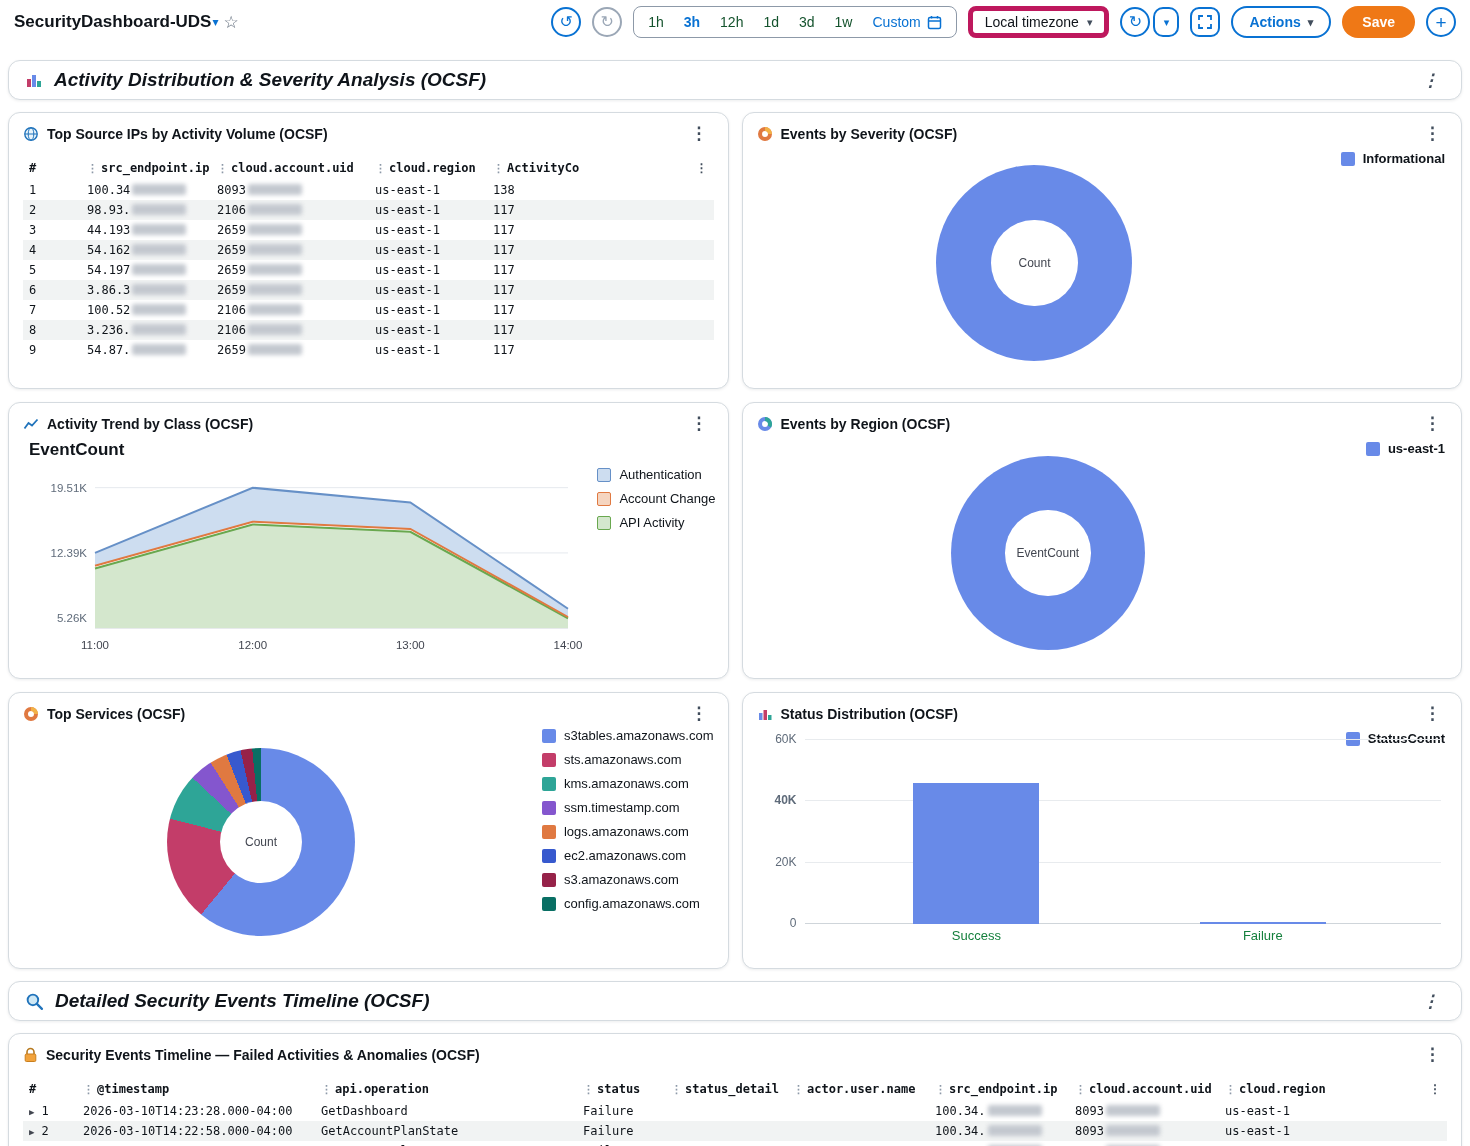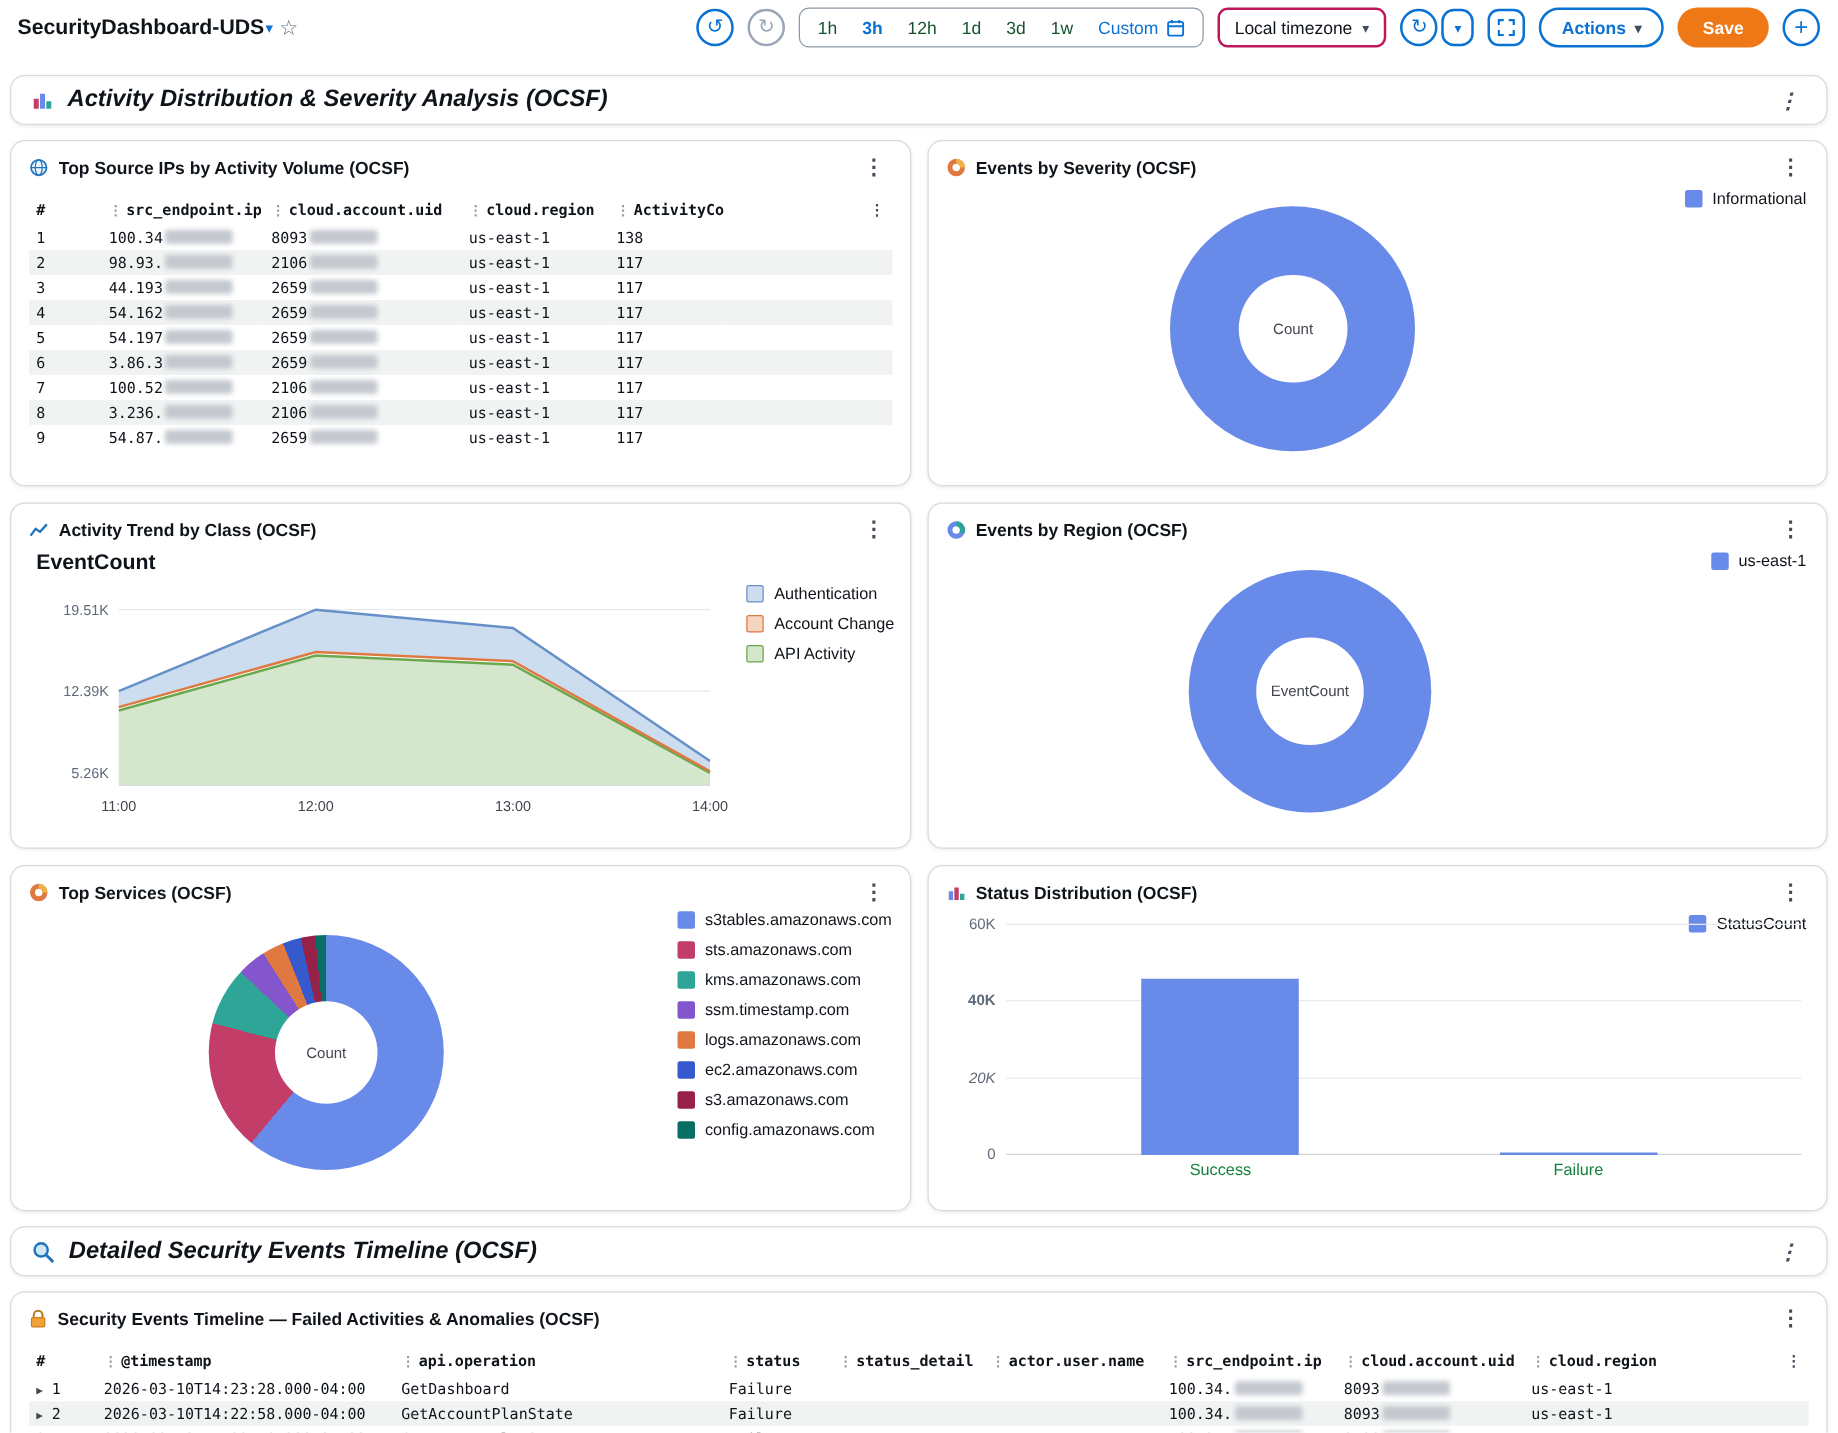--- a/index.html
+++ b/index.html
@@ -28,21 +28,21 @@
   }
   .circle-btn.dim { border-color: #9ba7b6; color: #9ba7b6; }
   .time-seg {
     display: flex; align-items: center; height: 32px;
     border: 1px solid #8d99a8; border-radius: 8px; padding: 0 4px; background: #fff;
   }
   .seg-btn { font-size: 14px; color: #14532d; padding: 0 10px; height: 100%; }
   .seg-btn.selected { color: #0972d3; font-weight: 700; }
   .custom-btn { display: flex; align-items: center; gap: 6px; color: #0972d3; font-size: 14px; padding: 0 10px; }
   .tz-btn {
-    height: 32px; border: 2px solid #be185d; border-radius: 8px; background: #fff;
+    height: 32px; border: 5px solid #be185d; border-radius: 8px; background: #fff;
     padding: 0 12px; font-size: 14px; color: #0f141a; display: flex; align-items: center; gap: 8px;
   }
   .tz-caret, .act-caret { font-size: 11px; color: #414d5c; }
   .refresh-group { display: flex; align-items: center; gap: 3px; }
   .mini-caret-btn {
     height: 30px; width: 26px; border: 2px solid #0972d3; border-radius: 10px;
     color: #0972d3; font-size: 11px; display: flex; align-items: center; justify-content: center; background: #fff;
   }
   .fs-btn {
     width: 30px; height: 30px; border: 2px solid #0972d3; border-radius: 9px;
@@ -104,21 +104,21 @@
 
   
   .donut { position: absolute; border-radius: 50%; }
   .donut .hole { position: absolute; inset: 28%; background: #fff; border-radius: 50%;
     display: flex; align-items: center; justify-content: center; font-size: 12px; color: #424650; }
   .donut-severity { width: 196px; height: 196px; left: 27%; top: 52px; }
   .donut-region   { width: 194px; height: 194px; left: 29%; top: 53px; }
   .donut-services { width: 188px; height: 188px; left: 158px; top: 55px; }
   .legend-item { display: flex; align-items: center; gap: 8px; font-size: 13px; color: #0f141a; cursor: pointer; }
   .legend-item .sw { width: 14px; height: 14px; border-radius: 2px; flex: none; }
-  .legend-row { display: flex; align-items: flex-end; gap: 16px; }
+  .legend-row { display: flex; align-items: flex-end; gap: 16px; font-weight: bold; }
   .legend-col { display: flex; flex-direction: column; gap: 9px; }
   .tr-abs { position: absolute; top: 38px; right: 16px; }
   .services-legend { position: absolute; top: 35px; right: 14px; }
   .trend-legend { position: absolute; top: 64px; right: 12px; }
 
   
   .metric-title { font-size: 17px; font-weight: 700; margin: 6px 0 0 6px; }
   #trend-svg text { font-family: "Liberation Sans", sans-serif; }
 
   
@@ -481,21 +481,21 @@
     </div>
     <div class="legend-row tr-abs" id="status-legend">
         <span class="legend-item">
           <span class="sw" style="background: rgb(104, 138, 232);"></span>
           <span class="lbl">StatusCount</span>
         </span>
       </div>
     <div class="bar-chart">
       <div class="bar-y" id="bar-ylabels">
           <div class="ylab" style="bottom: calc(0% - 6px);">0</div>
-          <div class="ylab" style="bottom: calc(33.3333% - 6px); font-style: italic;">20K</div>
+          <div class="ylab" style="bottom: calc(33.3333% - 6px);">20K</div>
           <div class="ylab" style="bottom: calc(66.6667% - 6px); font-weight: bold;">40K</div>
           <div class="ylab" style="bottom: calc(100% - 6px);">60K</div>
         </div>
       <div class="bar-plot" id="bar-plot">
           <div class="gridline baseline" style="bottom: 0%;"></div>
           <div class="gridline" style="bottom: 33.3333%;"></div>
           <div class="gridline" style="bottom: 66.6667%;"></div>
           <div class="gridline" style="bottom: 100%;"></div>
           <div class="bar" style="left: calc(27% - 63px); height: 76.6667%;"></div>
           <div class="bar" style="left: calc(72% - 63px); height: 1%;"></div>

